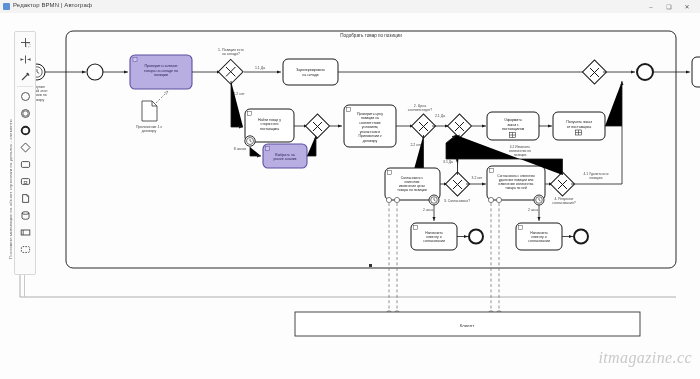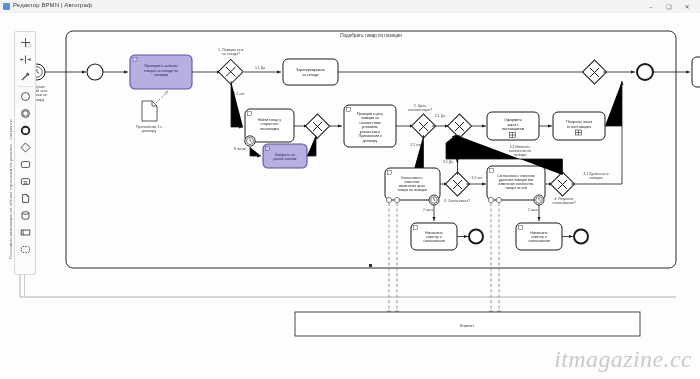--- a/index.html
+++ b/index.html
@@ -26,22 +26,22 @@
 
   .vlabel{position:absolute;left:0px;top:96px;width:10px;height:150px;}
   .vlabel span{display:block;transform:rotate(-90deg);transform-origin:left top;position:absolute;left:8px;top:150px;
                font-size:4.4px;color:#6b6b6b;white-space:nowrap;letter-spacing:.1px;}
 
   .pal-tail{position:absolute;left:24px;top:262px;width:1px;height:22px;background:#c9c9c9;}
 
   
   .diagram{position:absolute;left:0;top:0;width:700px;height:366px;}
 
-  .wm{position:absolute;right:8px;bottom:6px;font-family:"Liberation Serif","DejaVu Serif",serif;font-style:italic;
-      font-size:24px;color:#c9c9c9;letter-spacing:.4px;}
+  .wm{position:absolute;right:8px;bottom:12px;font-family:"Liberation Serif","DejaVu Serif",serif;font-style:italic;
+      font-size:16px;color:#c9c9c9;letter-spacing:.4px;}
 
   text{font-family:"Liberation Sans","DejaVu Sans",sans-serif;}
 </style>
 </head>
 <body>
 
 <div id="app">
 
   <div class="titlebar">
     <div class="tb-icon"></div>

